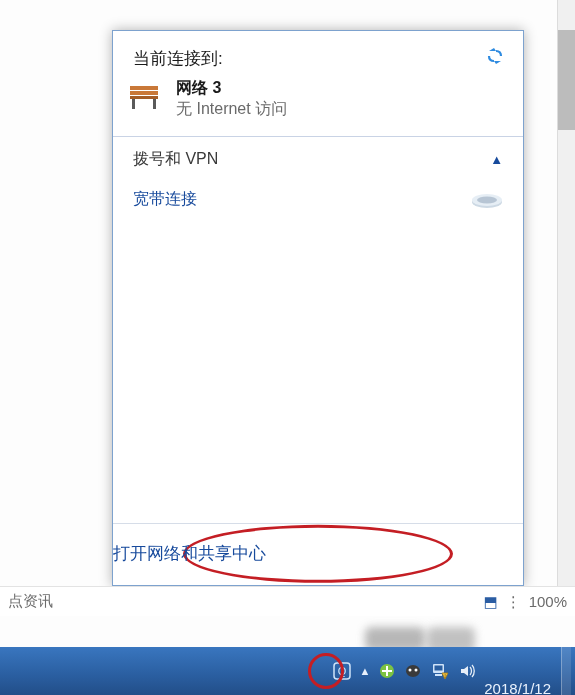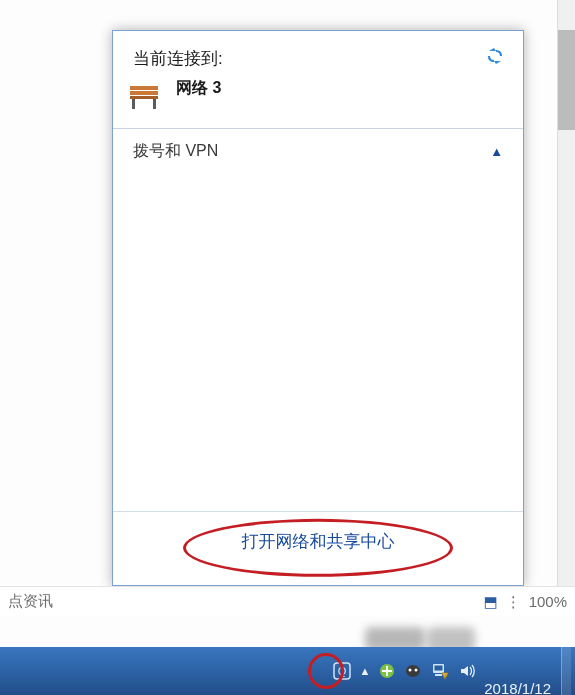--- a/index.html
+++ b/index.html
@@ -109,22 +109,21 @@
       color: #174a9c;
     }
     .modem-icon {
       width: 36px;
       height: 22px;
     }
     .popup-spacer {
       flex: 1;
     }
     .popup-footer {
-      text-align: center;
-      padding: 18px 0 32px 0;
+      padding: 18px 0 20px 0;
       border-top: 1px solid #d6dde8;
       position: relative;
     }
     .footer-link {
       color: #174a9c;
       font-size: 17px;
       position: relative;
       z-index: 2;
     }
     .red-ellipse-footer {
@@ -238,30 +237,41 @@
       <svg width="36" height="30" viewBox="0 0 36 30">
         <rect x="2" y="4" width="28" height="4" fill="#c97838"></rect>
         <rect x="2" y="9" width="28" height="4" fill="#c97838"></rect>
         <rect x="2" y="14" width="28" height="3" fill="#a35d28"></rect>
         <rect x="4" y="17" width="3" height="10" fill="#5a5a5a"></rect>
         <rect x="25" y="17" width="3" height="10" fill="#5a5a5a"></rect>
       </svg>
     </span>
     <div class="conn-text">
       <div class="conn-name">网络  3</div>
+      <div class="conn-status">无 Internet 访问</div>
     </div>
   </div>
 
   <div class="section-divider"></div>
 
   <div class="section-row">
     <span>拨号和 VPN</span>
     <span class="chevron">▲</span>
   </div>
 
+  <div class="dial-item">
+    <span>宽带连接</span>
+    <span class="modem-icon">
+      <svg width="36" height="22" viewBox="0 0 36 22">
+        <ellipse cx="18" cy="14" rx="15" ry="6" fill="#cdd9e4"></ellipse>
+        <ellipse cx="18" cy="12" rx="15" ry="6" fill="#e6eef5"></ellipse>
+        <ellipse cx="18" cy="12" rx="10" ry="3.5" fill="#b7c5d4"></ellipse>
+      </svg>
+    </span>
+  </div>
 
   <div class="popup-spacer"></div>
 
   <div class="popup-footer">
     <div class="red-ellipse-footer"></div>
     <span class="footer-link">打开网络和共享中心</span>
   </div>
 </div>
 
 <div class="status-strip">

